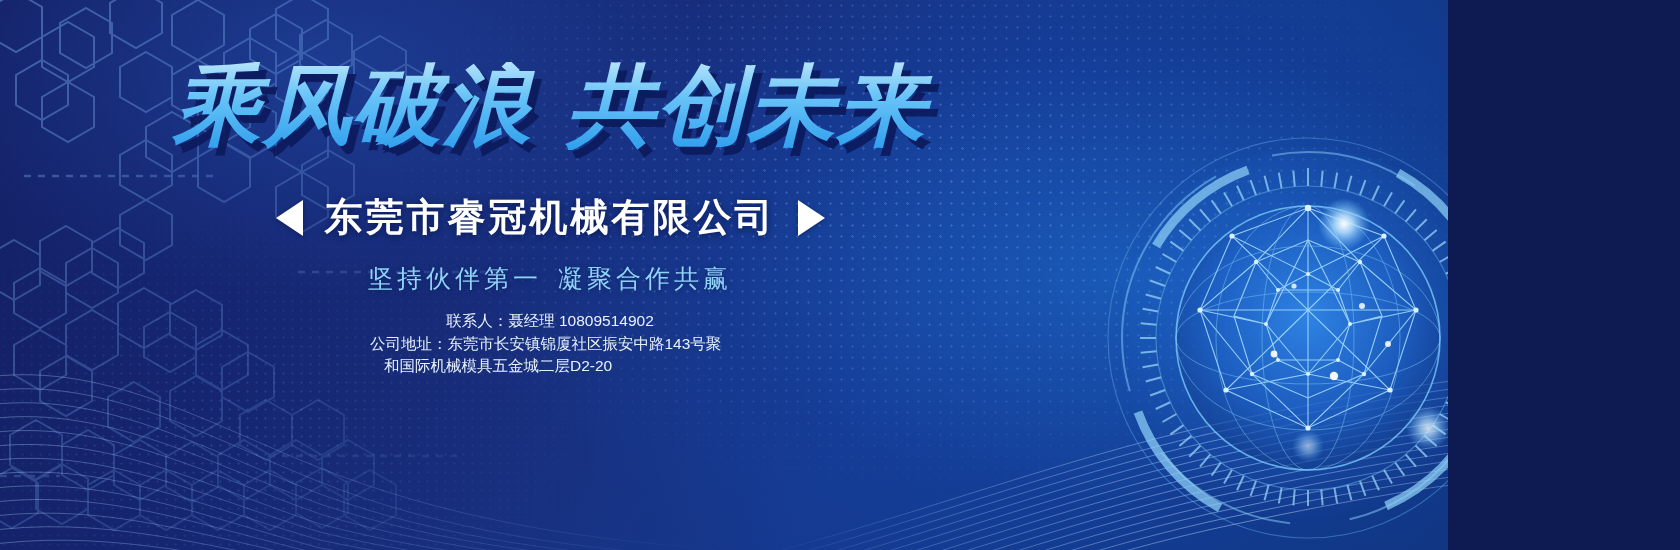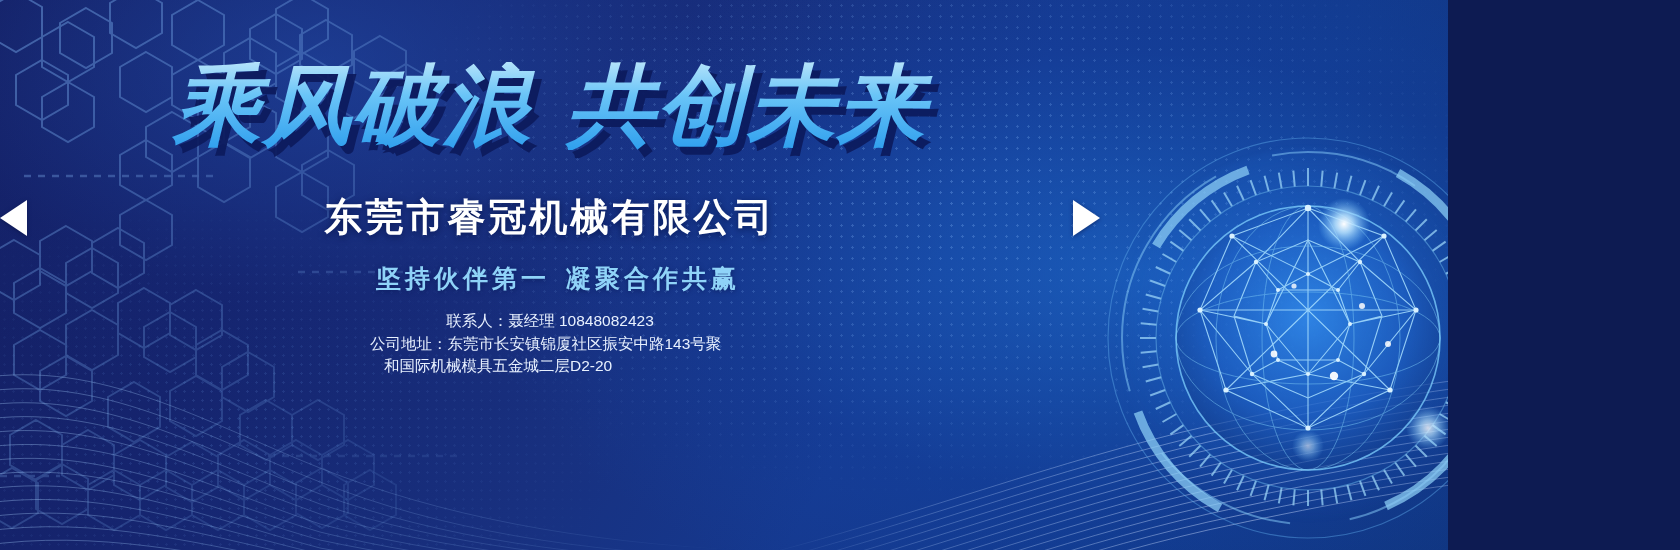--- a/index.html
+++ b/index.html
@@ -66,36 +66,36 @@
     -webkit-background-clip:text;
     background-clip:text;
     -webkit-text-fill-color:transparent;
     filter:drop-shadow(7px 8px 0 rgba(12,26,92,.92));
     white-space:nowrap;
   }
   .headline .gap{display:inline-block;width:34px;}
 
   .company-row{
     position:absolute;left:0;top:192px;width:1100px;
-    display:flex;align-items:center;justify-content:space-between;gap:22px;
+    display:flex;align-items:center;justify-content:center;gap:22px;
   }
   .tri{width:0;height:0;flex:none;
        filter:drop-shadow(0 1px 2px rgba(5,15,60,.55));}
   .tri.left{border-top:18px solid transparent;border-bottom:18px solid transparent;border-right:27px solid #ffffff;}
   .tri.right{border-top:18px solid transparent;border-bottom:18px solid transparent;border-left:27px solid #ffffff;}
   .company-name{
     font-size:38px;font-weight:bold;color:#ffffff;letter-spacing:3px;
     text-shadow:0 2px 7px rgba(6,18,70,.75);
     white-space:nowrap;
   }
 
   .tagline{
-    position:absolute;left:8px;top:262px;width:1100px;
+    position:absolute;left:0;top:262px;width:1100px;
     text-align:center;
-    font-size:25px;font-weight:bold;color:#8fd3f8;letter-spacing:4px;
+    font-size:25px;font-weight:normal;color:#8fd3f8;letter-spacing:4px;
     text-shadow:0 1px 5px rgba(8,24,86,.7);
     white-space:nowrap;
   }
   .tagline .gap{display:inline-block;width:16px;}
 
   .contact{
     position:absolute;left:0;top:310px;width:1100px;
     text-align:center;
     color:#e8f1ff;
     font-size:15.5px;
@@ -573,18 +573,18 @@
       <span class="tri left"></span>
       <span class="company-name">东莞市睿冠机械有限公司</span>
       <span class="tri right"></span>
     </div>
 
     <div class="tagline">
       <span>坚持伙伴第一</span><span class="gap"></span><span>凝聚合作共赢</span>
     </div>
 
     <div class="contact">
-      <span class="c-line">联系人：聂经理 10848082423</span>
+      <span class="c-line">联系人：聂经理 10809514902</span>
       <span class="addr"><span class="lbl">公司地址：</span><span>东莞市长安镇锦厦社区振安中路143号聚和国际机械模具五金城二层D2-20</span></span>
     </div>
 
   </div>
 </div>
 
 </body></html>

